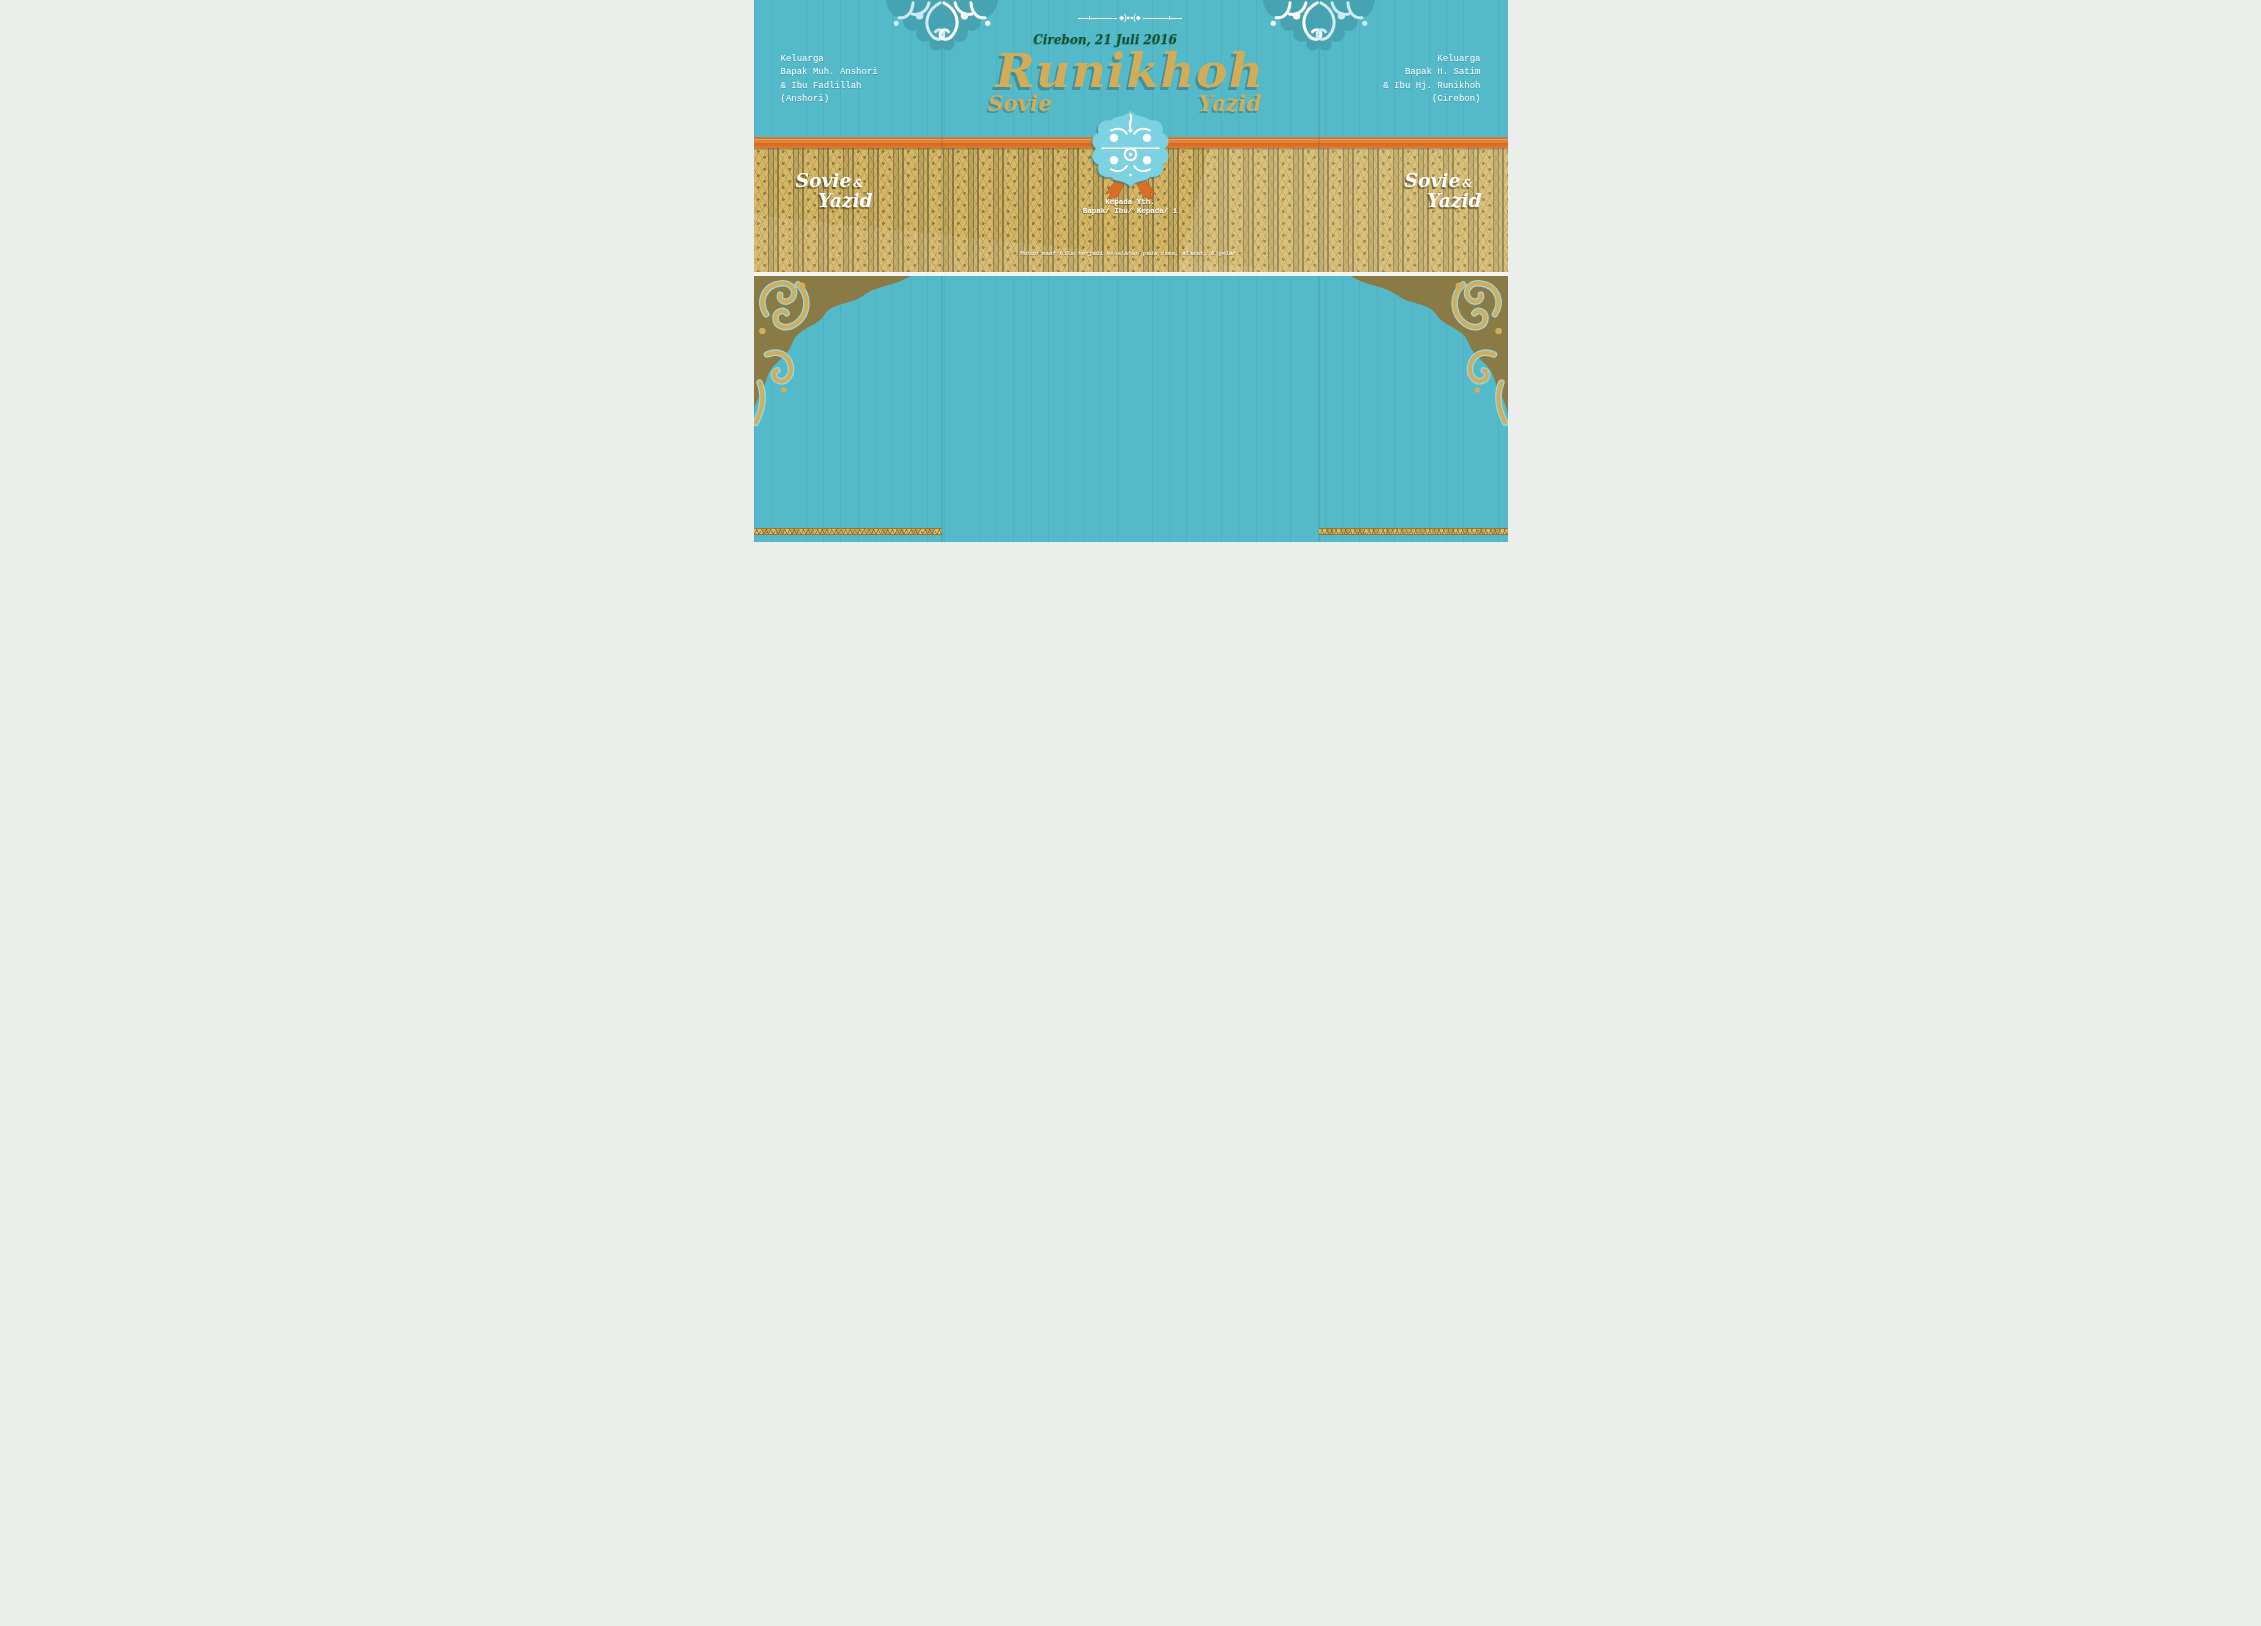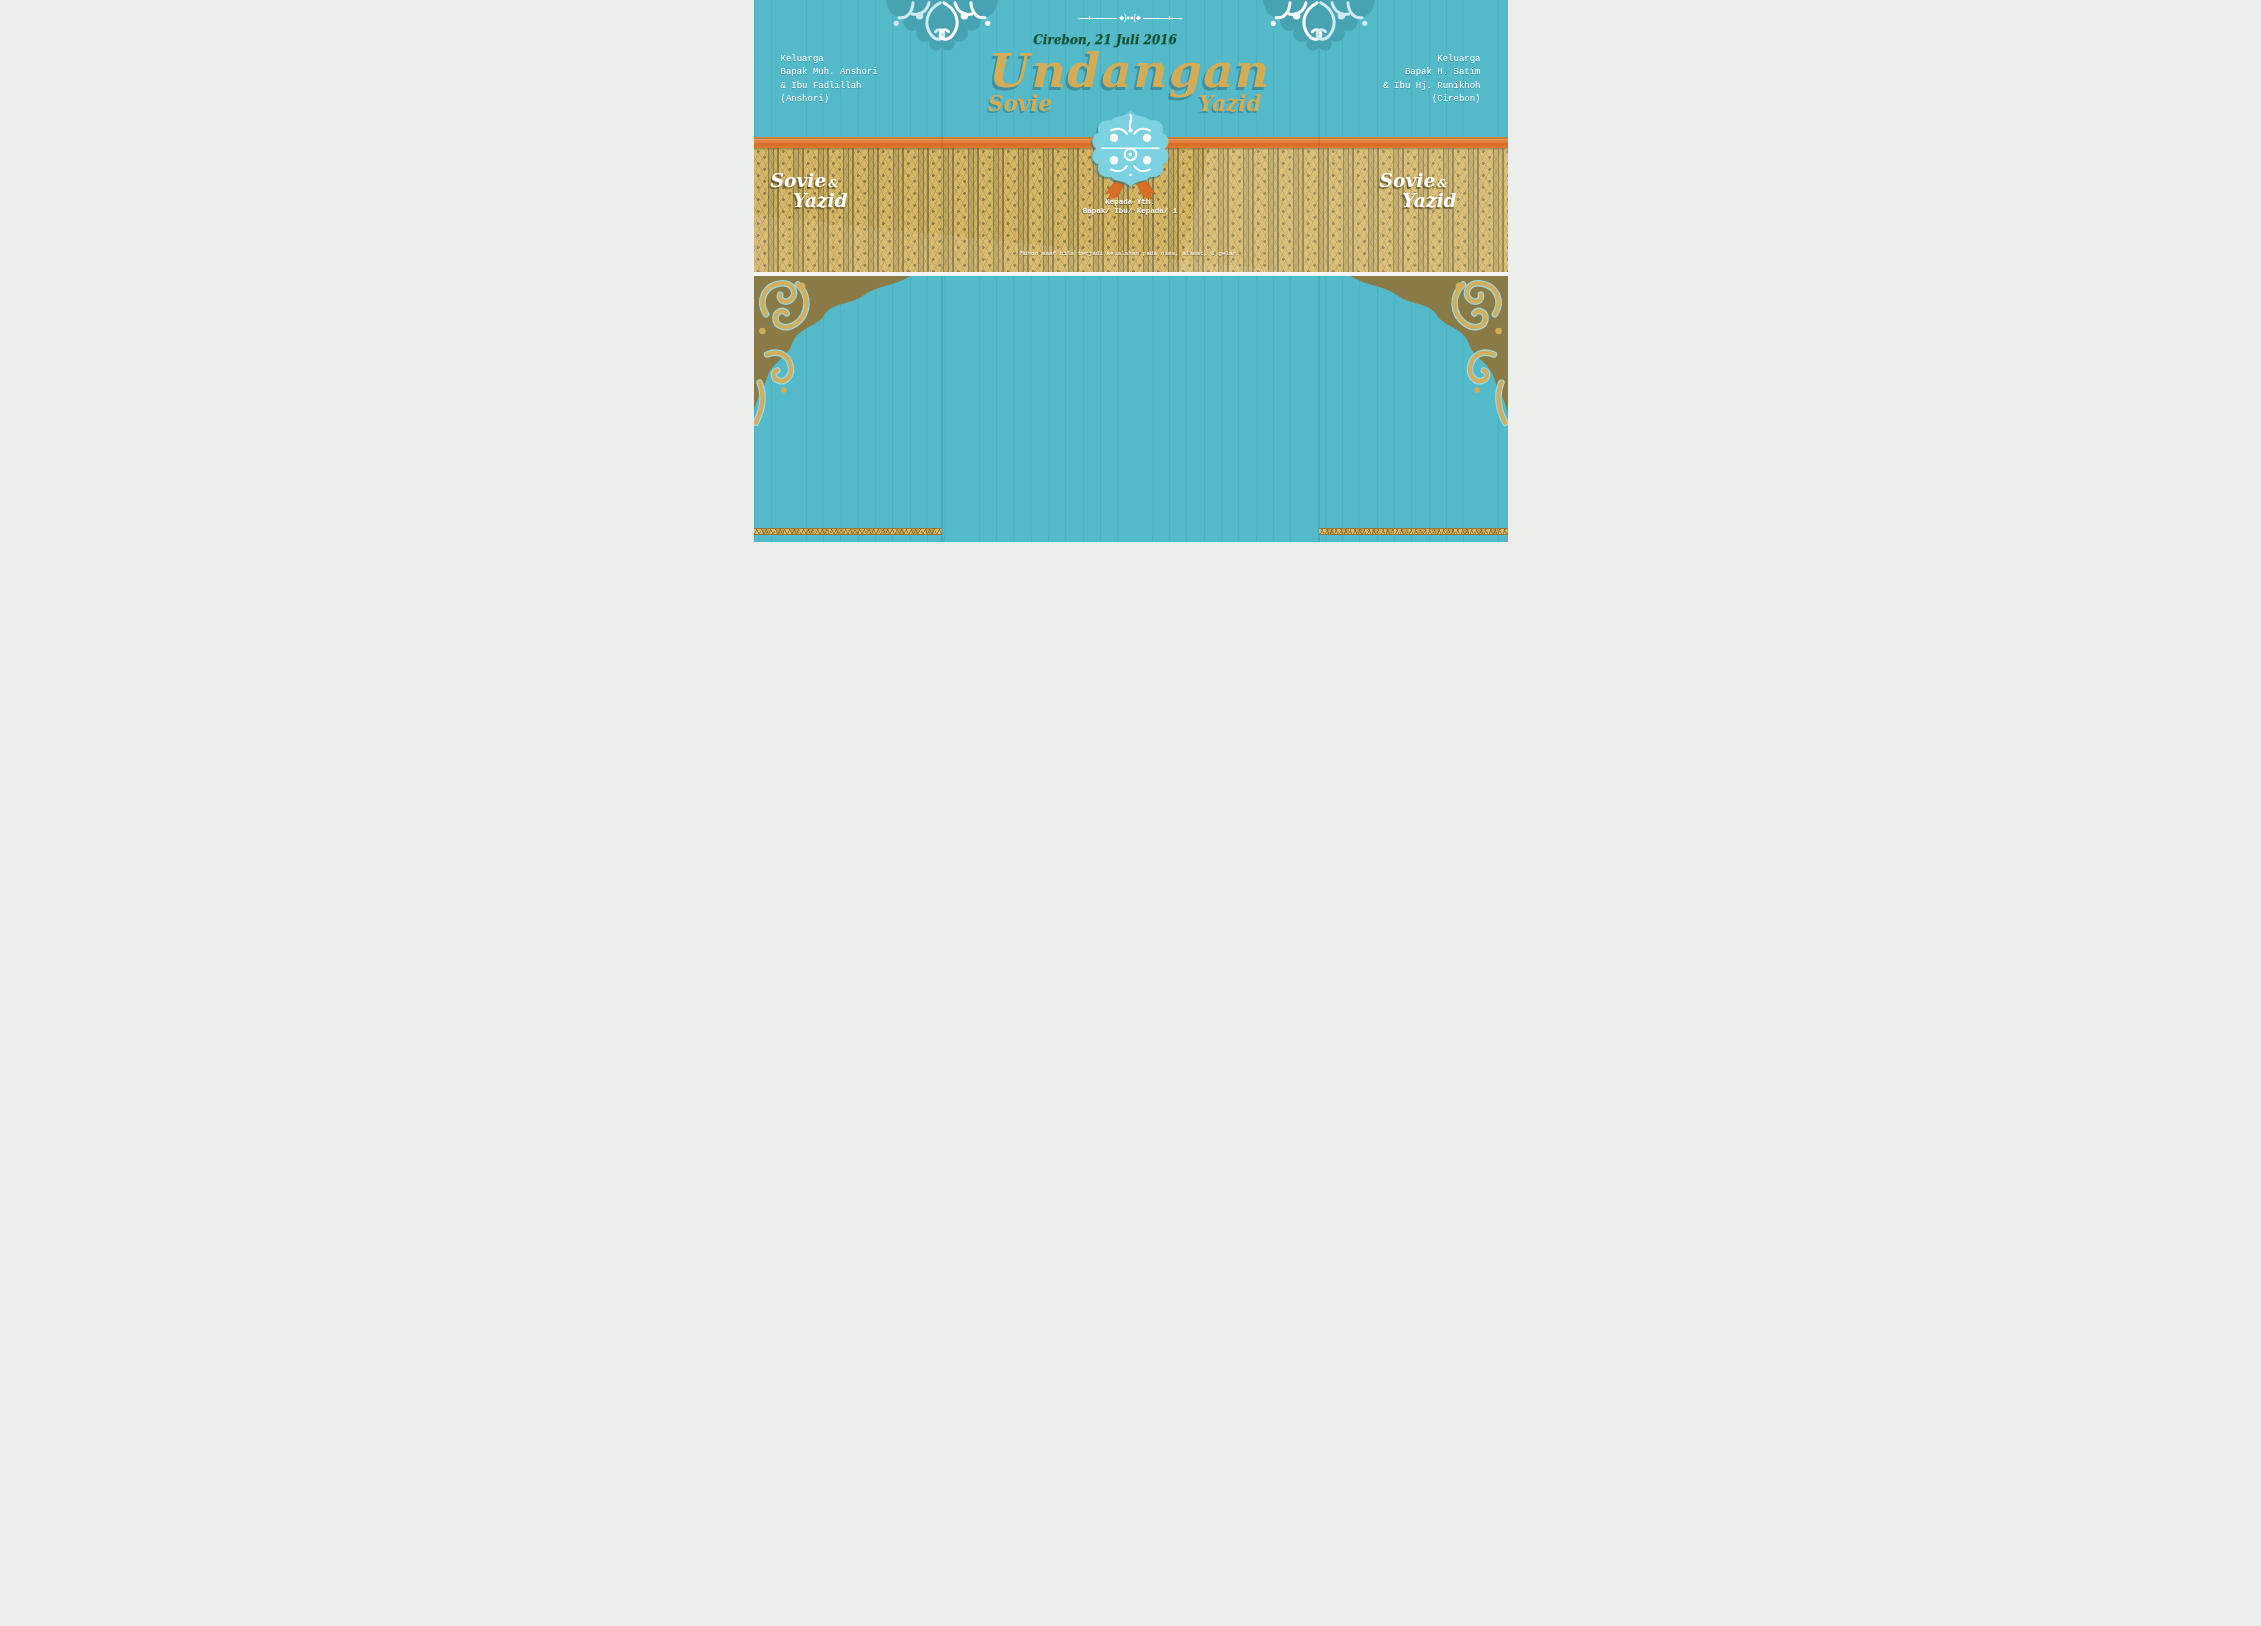--- a/index.html
+++ b/index.html
@@ -42,21 +42,21 @@
   .fam.right{right:27px;top:53px;text-align:right;}
   .date-line{left:280px;top:33px;width:280px;text-align:left;font-size:12px;color:#14532d;
      text-shadow:-0.9px 1.4px 0 rgba(43,104,115,.45);}
   .big-title{left:188px;top:43px;width:377px;text-align:center;font-size:47px;letter-spacing:1.4px;
      color:#d3ac58;text-shadow:-2.3px 3.3px 0 rgba(43,104,115,.50);}
   .side-script{top:91px;font-size:21.5px;color:#d3ac58;text-shadow:-1.4px 1.9px 0 rgba(43,104,115,.45);}
   .side-script.l{left:215px;width:103px;text-align:center;}
   .side-script.r{left:425px;width:103px;text-align:center;}
   .recipient{left:283px;top:198px;width:187px;text-align:center;color:#fff;
      font-weight:bold;font-size:7.5px;line-height:9px;text-shadow:0 0.5px 0.5px rgba(60,50,15,.5);}
-  .batik-couple{color:#fff;text-shadow:-1.4px 1.9px 0.9px rgba(60,50,15,.55);line-height:18.7px;}
+  .batik-couple{color:#fff;text-shadow:-1.4px 1.9px 0.9px rgba(60,50,15,.55);line-height:18.7px;margin-left:25px;}
   .batik-couple .l1{font-size:18.7px;}
   .batik-couple .amp{font-size:11.2px;padding:0 1.9px;}
   .batik-couple .l2{font-size:18.7px;margin-left:22.4px;margin-top:-1.9px;}
   .batik-couple.west{left:17px;top:171px;width:121px;}
   .batik-couple.east{left:626px;top:171px;width:121px;}
   .disclaimer{left:188px;top:250px;width:377px;text-align:center;color:#fff;font-size:6px;
      text-shadow:0 0.5px 0.5px rgba(60,50,15,.5);}
   
   .divider{position:absolute;display:flex;align-items:center;color:#fff;}
   .divider .ln{flex:1;height:0.9px;background:#fff;position:relative;}
@@ -160,21 +160,21 @@
       <div>(Anshori)</div>
     </div>
     <div class="abs fam right hand">
       <div>Keluarga</div>
       <div>Bapak H. Satim</div>
       <div>&amp; Ibu Hj. Runikhoh</div>
       <div>(Cirebon)</div>
     </div>
 
     <div class="abs date-line script">Cirebon, 21 Juli 2016</div>
-    <div class="abs big-title script">Undangan</div>
+    <div class="abs big-title script">Runikhoh</div>
     <div class="abs side-script l script">Sovie</div>
     <div class="abs side-script r script">Yazid</div>
 
     <svg class="abs" style="left:333px;top:109px;" width="87" height="95" viewBox="0 0 210 230">
       <defs>
         <filter id="ds" x="-20%" y="-20%" width="140%" height="140%">
           <feDropShadow dx="-4" dy="5" stdDeviation="0" flood-color="#2e7b8b" flood-opacity="0.55"></feDropShadow>
         </filter>
       </defs>
       <path d="M86,150 L44,206 L58,202 L52,218 L74,212 L96,166 Z" fill="#d96e27" stroke="#b2561d" stroke-width="1.5"></path>

